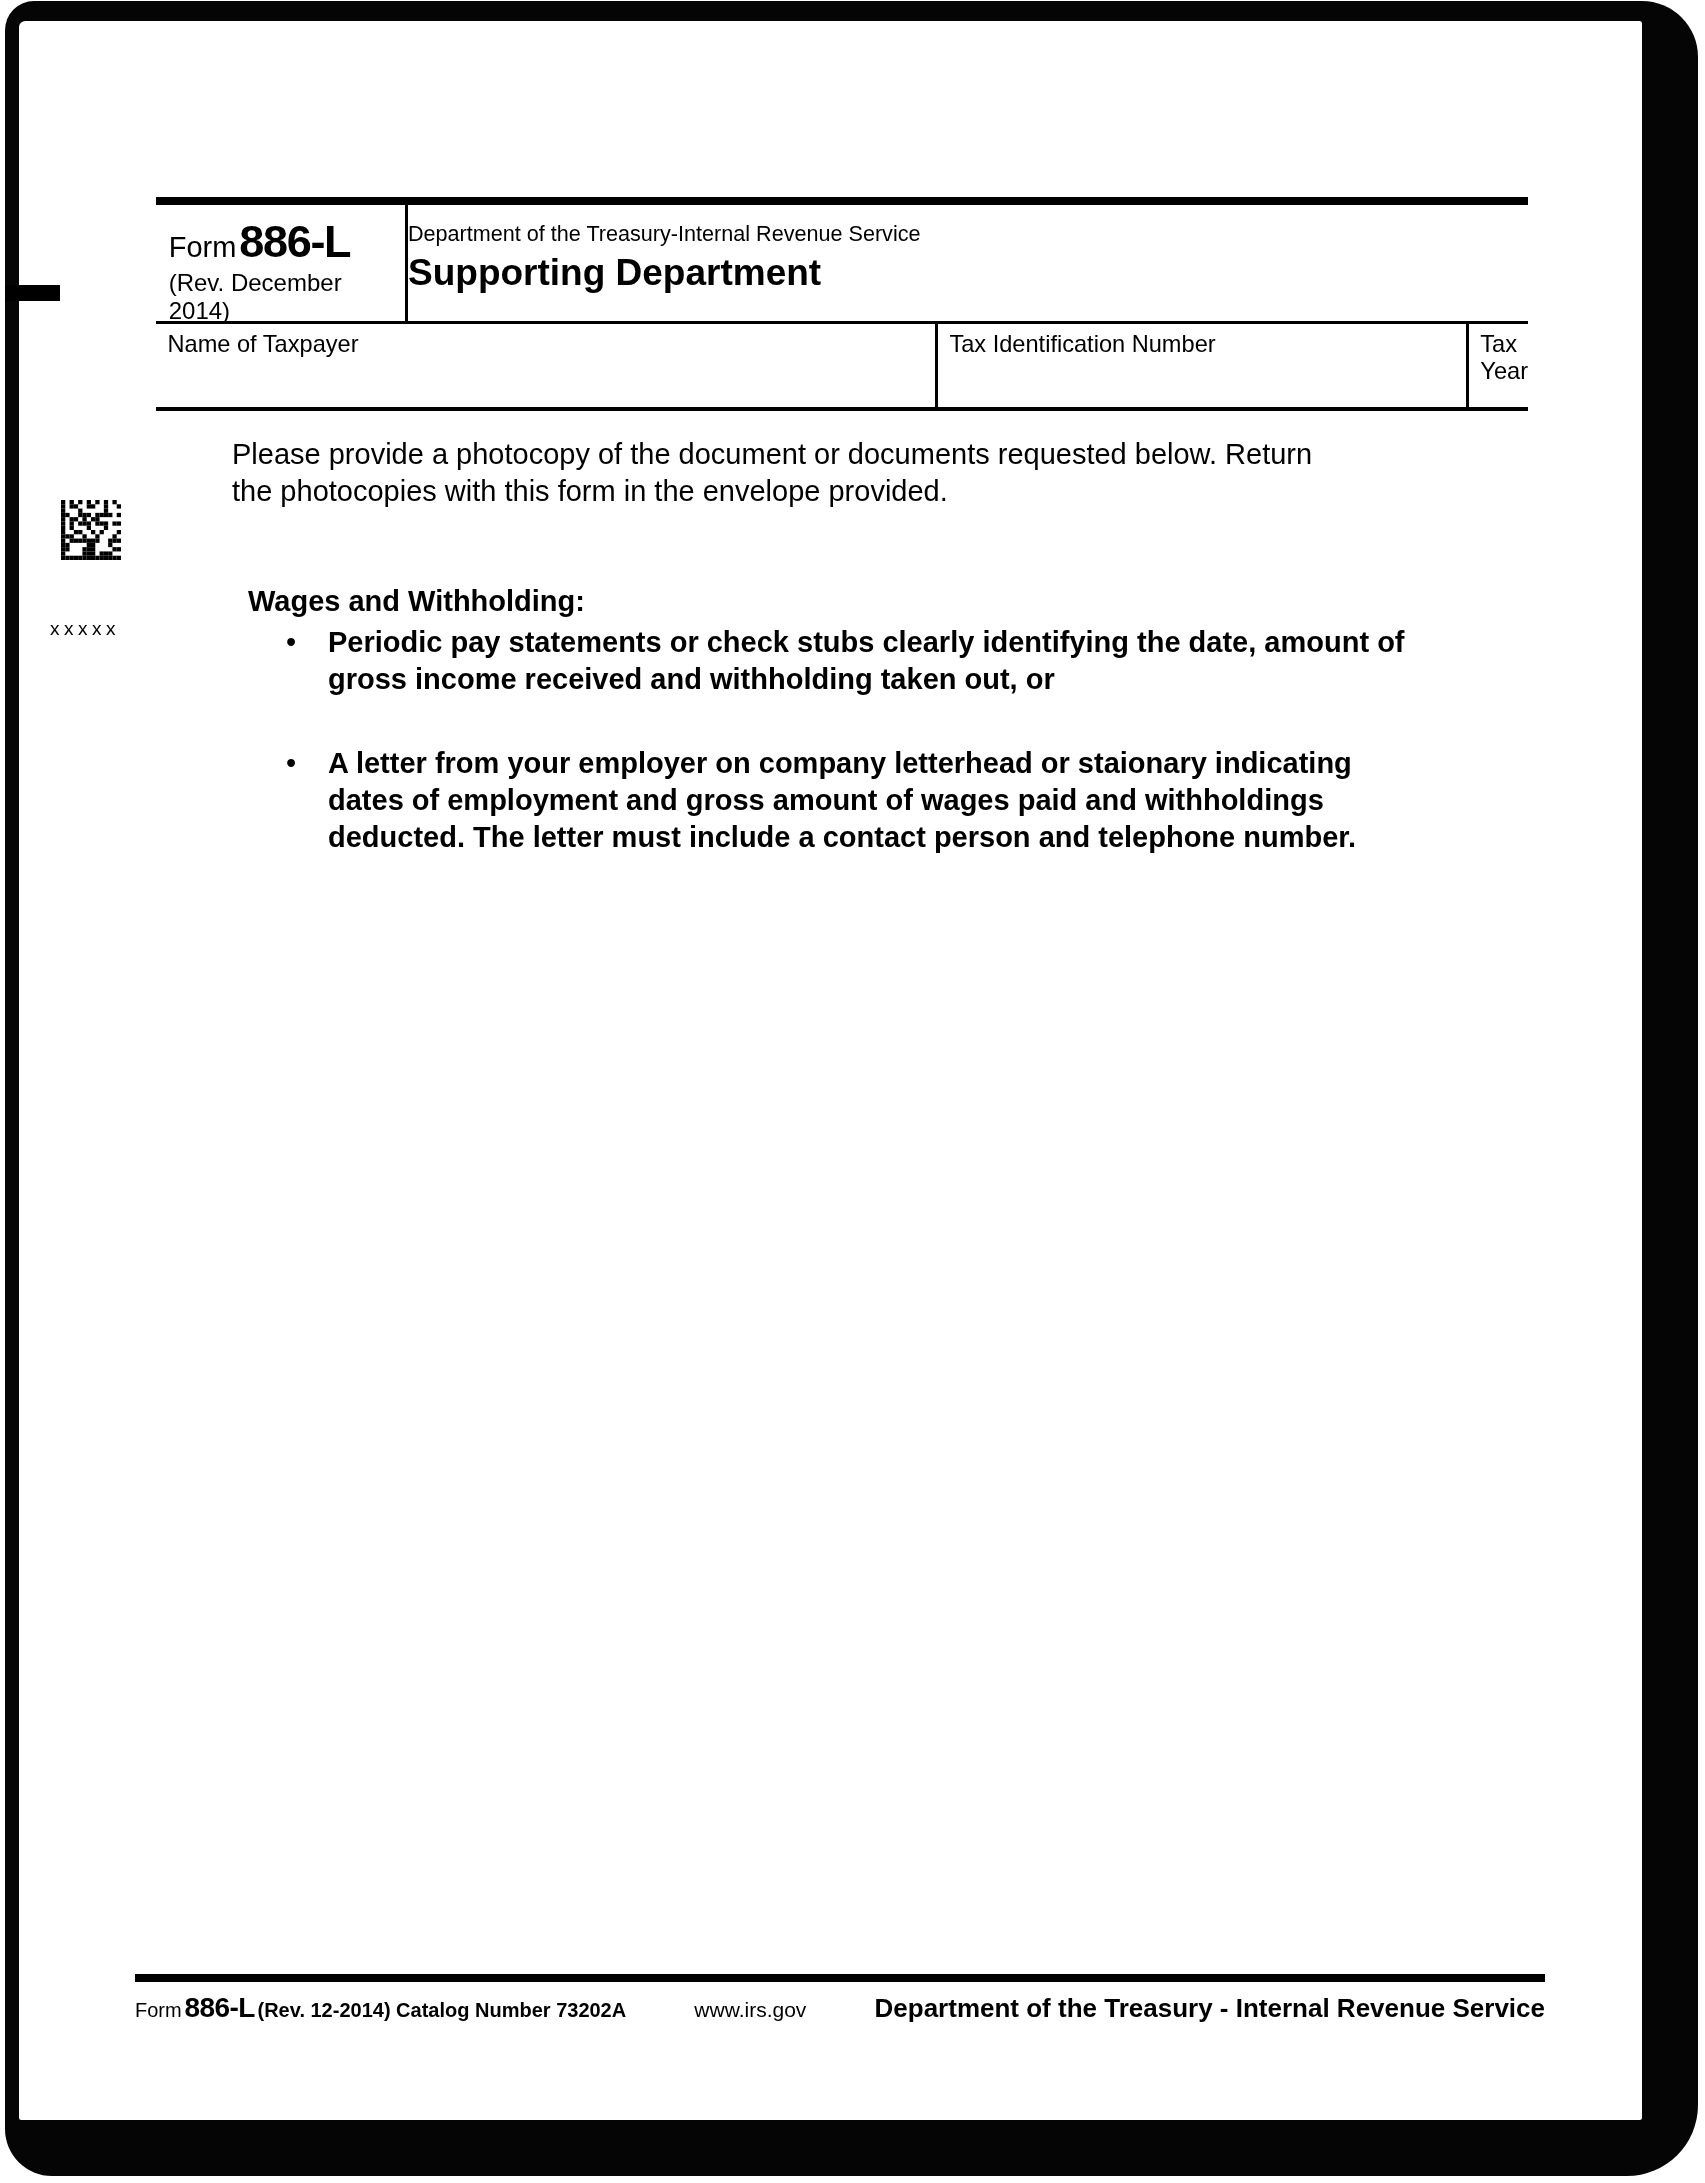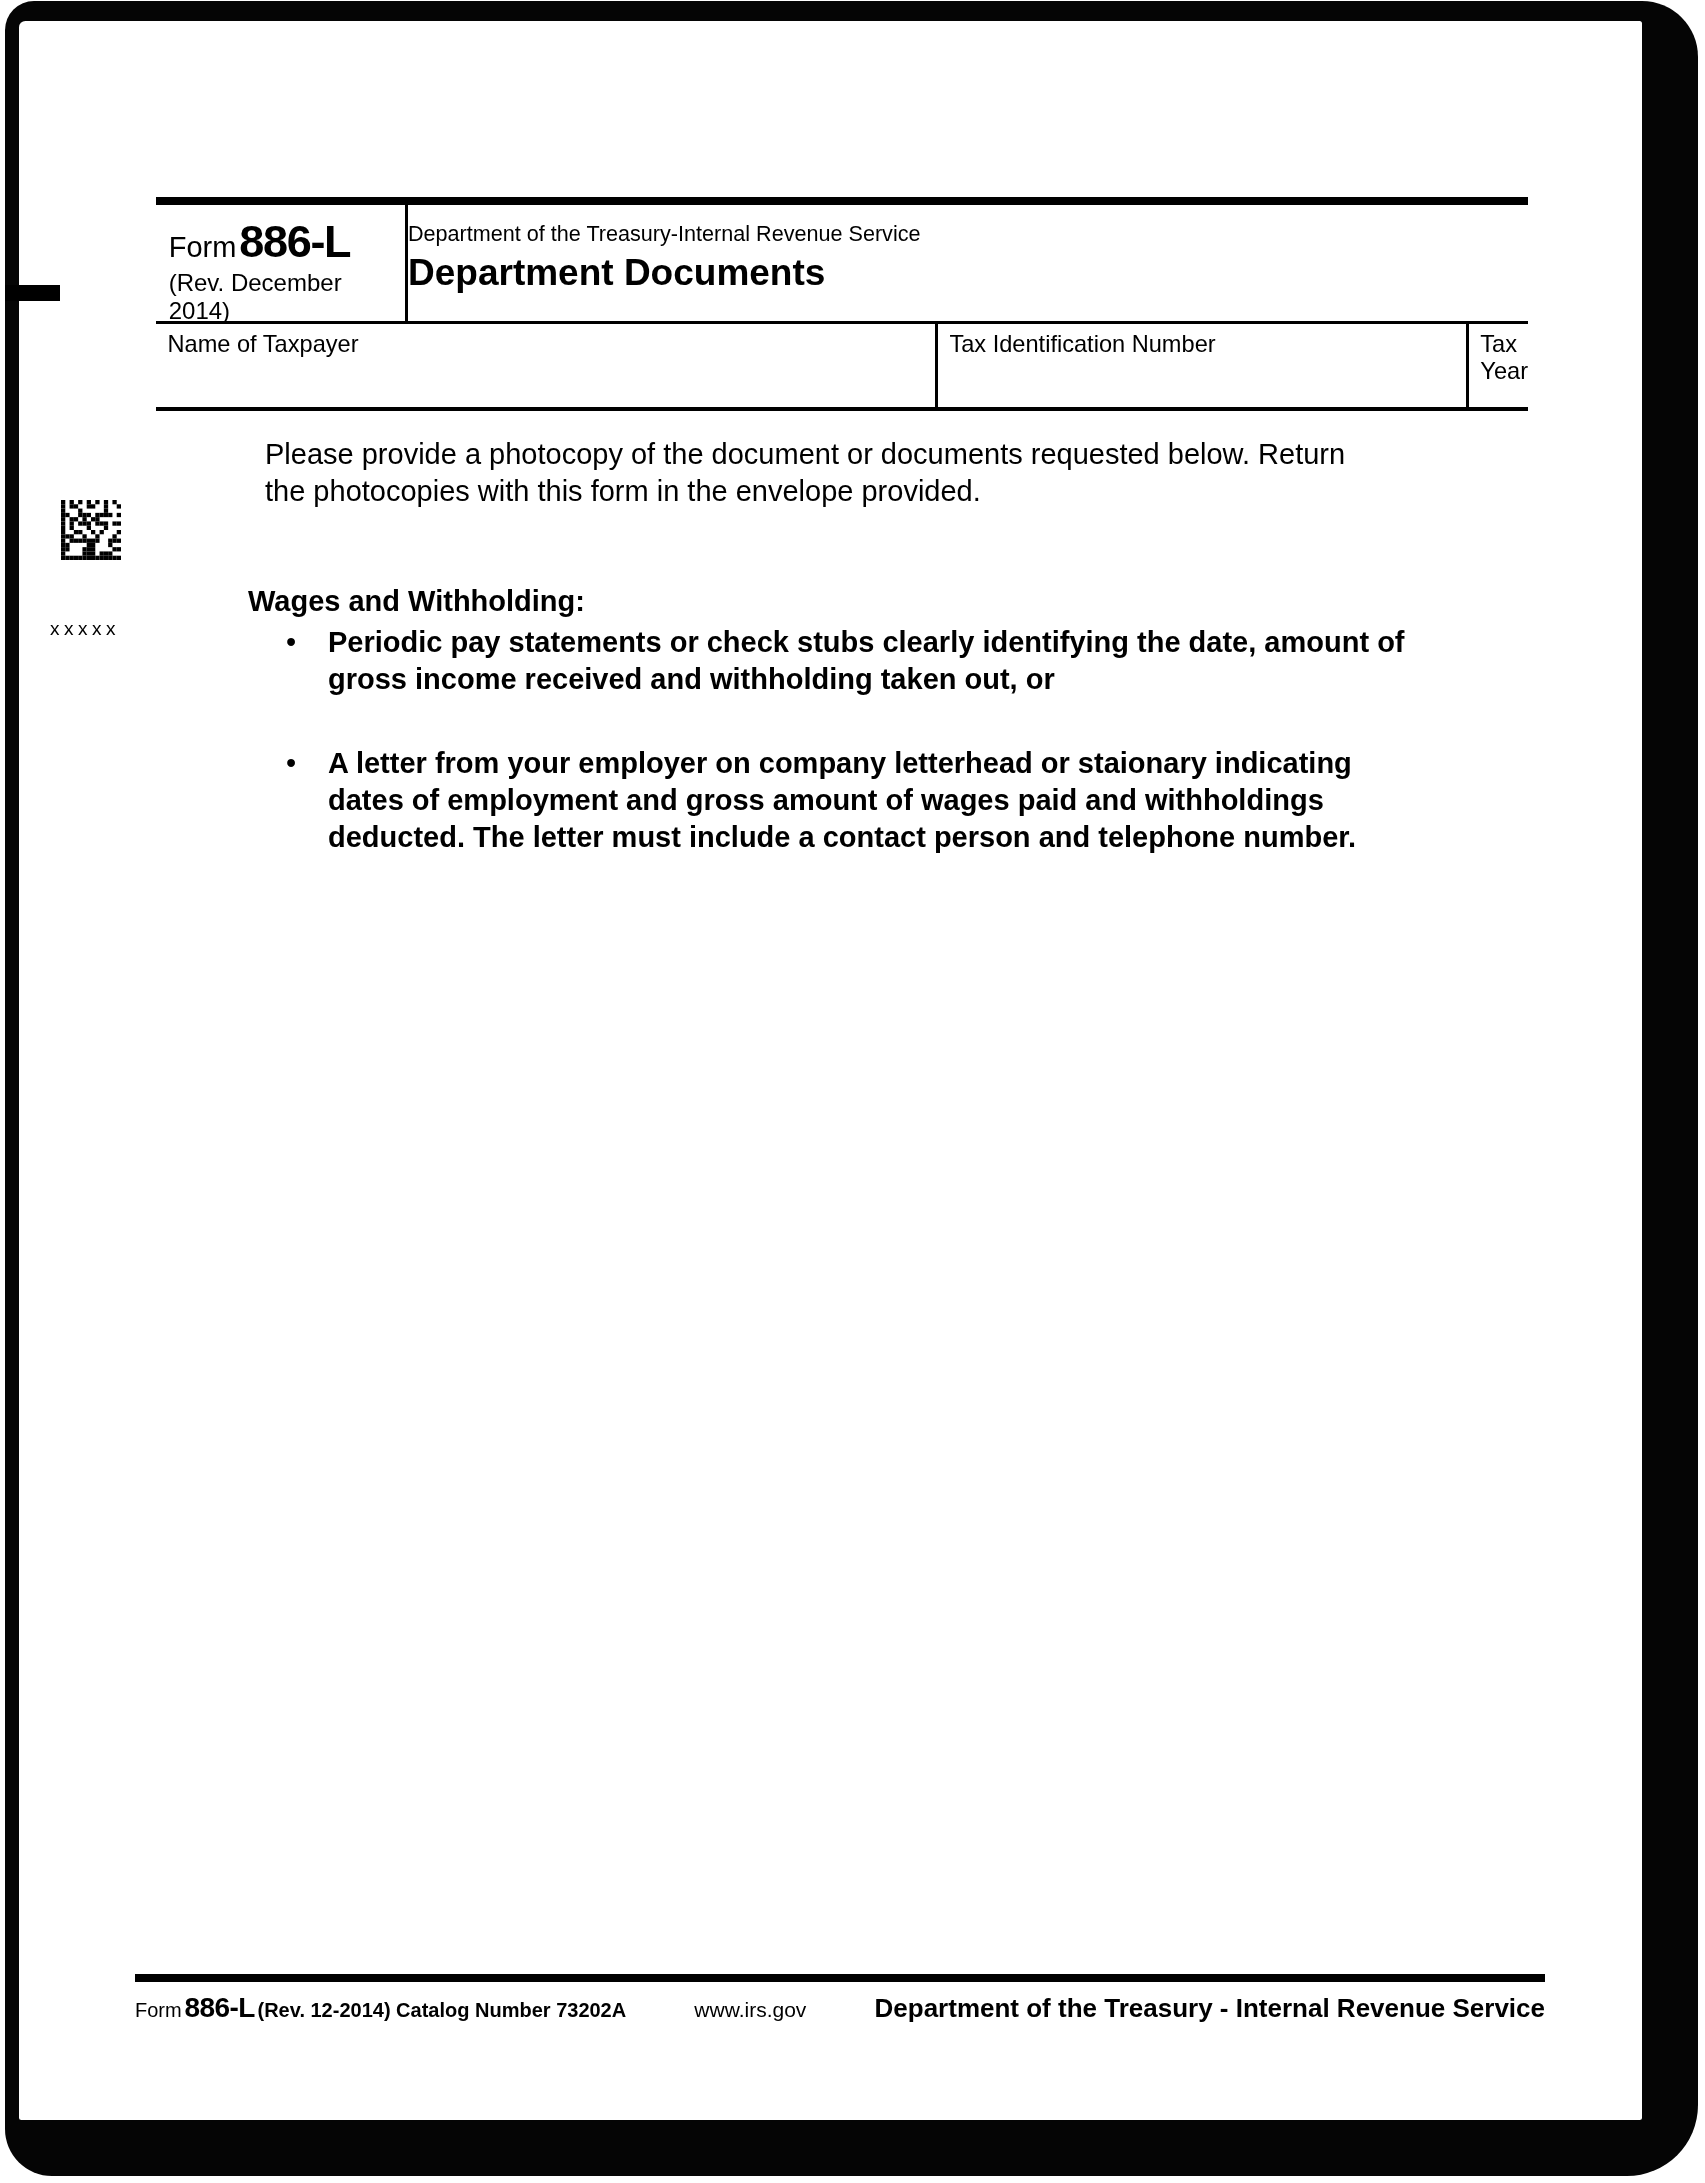--- a/index.html
+++ b/index.html
@@ -38,21 +38,21 @@
   .cell-tin{width:533px;border-left:3.2px solid #000;}
   .cell-year{flex:1;border-left:3.2px solid #000;}
 
   
   .barcode{position:absolute;left:42px;top:479px;width:60px;height:60px;}
   .barcode svg{display:block;}
   .stamp{position:absolute;left:31px;top:597px;font-size:19px;letter-spacing:4.5px;}
 
   
   .intro{
-    position:absolute;left:246px;top:415px;width:1171px;
+    position:absolute;left:213px;top:415px;width:1171px;
     font-size:29px;line-height:37px;white-space:pre-line;
   }
   .section-heading{position:absolute;left:229px;top:564px;font-size:29px;font-weight:bold;}
   .bullets{position:absolute;left:267px;top:603px;width:1127px;display:flex;flex-direction:column;row-gap:47px;}
   .bullet-item{display:flex;}
   .bullet-marker{width:42px;font-size:29px;line-height:37px;}
   .bullet-text{flex:1;font-size:29px;line-height:37px;white-space:pre-line;font-weight:bold;}
 
   
   .footer-rule{position:absolute;left:116px;top:1953px;width:1410px;height:8.3px;background:#000;}
@@ -78,21 +78,21 @@
       <div class="hrow1">
         <div class="cell-form">
           <div class="form-line">
             <span class="form-word">Form</span>
             <span class="form-number">886-L</span>
           </div>
           <div class="rev-line">(Rev. December 2014)</div>
         </div>
         <div class="cell-title">
           <div class="dept-line">Department of the Treasury-Internal Revenue Service</div>
-          <div class="doc-title">Department Documents</div>
+          <div class="doc-title">Supporting Department</div>
         </div>
       </div>
       <div class="rule-mid"></div>
       <div class="hrow2">
         <div class="hcell cell-name">
           <span>Name of Taxpayer</span>
         </div>
         <div class="hcell cell-tin">
           <span>Tax Identification Number</span>
         </div>

